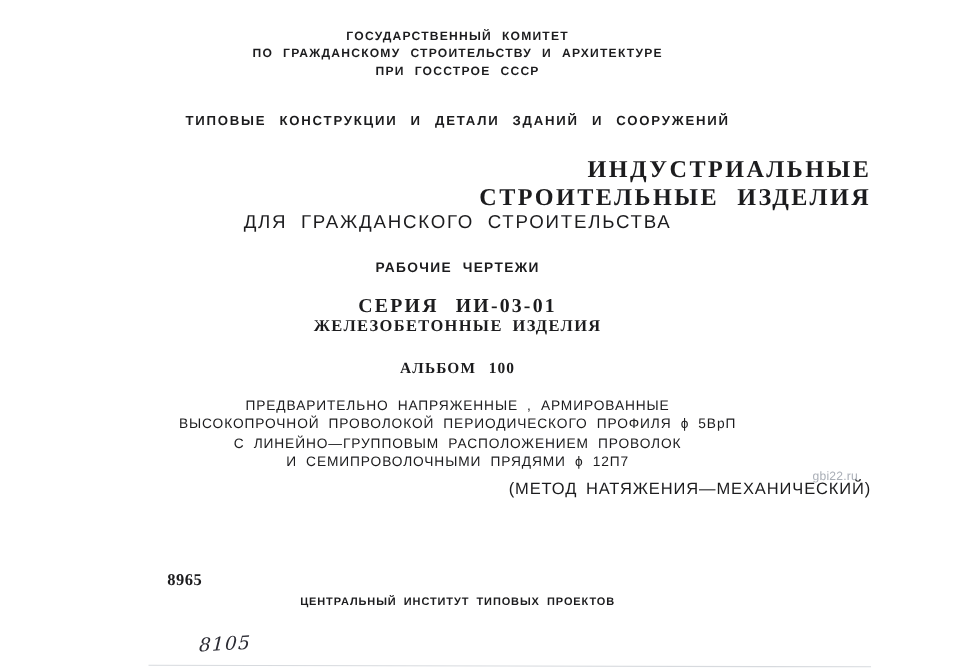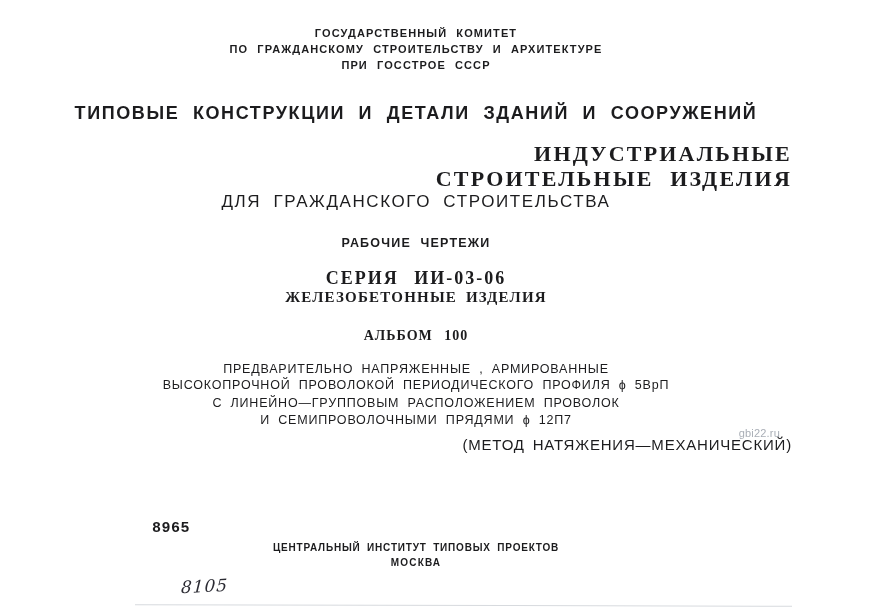--- a/index.html
+++ b/index.html
@@ -15,21 +15,21 @@
   .cline{
     position:absolute;left:40px;right:0;
     text-align:center;white-space:nowrap;
   }
   .org{
     font-size:11px;font-weight:bold;
     letter-spacing:1.1px;word-spacing:5px;
     line-height:16px;
   }
   .banner{
-    font-size:18px;font-weight:bold;
+    font-size:12px;font-weight:bold;
     letter-spacing:1.6px;word-spacing:7px;
   }
   .title-serif{
     font-family:"Liberation Serif", serif;
     font-size:22px;font-weight:bold;
     letter-spacing:2.2px;word-spacing:9px;text-align:right;
   }
   .title-sans{
     font-size:17px;font-weight:500;
     letter-spacing:1.6px;word-spacing:6px;
@@ -56,21 +56,21 @@
   .album-line{
     font-size:12.5px;font-weight:500;
     letter-spacing:.8px;word-spacing:4px;
   }
   .method{
     font-size:15px;font-weight:500;
     letter-spacing:.8px;word-spacing:3px;text-align:right;
   }
   .order-num{
     position:absolute;left:152px;top:520px;
-    font-family:Liberation Mono, monospace;
+    font-family:Liberation Serif, serif;
     font-size:15px;font-weight:bold;letter-spacing:.5px;
   }
   .publisher{
     font-size:10px;font-weight:bold;
     letter-spacing:.8px;word-spacing:3px;
   }
   .city{
     font-size:10px;font-weight:bold;letter-spacing:1.2px;
   }
   .handwritten{
@@ -102,32 +102,31 @@
   <div class="cline org" style="top:57px">ПРИ ГОССТРОЕ СССР</div>
 
   <div class="cline banner" style="top:103px">ТИПОВЫЕ КОНСТРУКЦИИ И ДЕТАЛИ ЗДАНИЙ И СООРУЖЕНИЙ</div>
 
   <div class="cline title-serif" style="top:141px">ИНДУСТРИАЛЬНЫЕ</div>
   <div class="cline title-serif" style="top:166px">СТРОИТЕЛЬНЫЕ ИЗДЕЛИЯ</div>
   <div class="cline title-sans" style="top:192px">ДЛЯ ГРАЖДАНСКОГО СТРОИТЕЛЬСТВА</div>
 
   <div class="cline subtitle" style="top:236px">РАБОЧИЕ ЧЕРТЕЖИ</div>
 
-  <div class="cline series1" style="top:268px">СЕРИЯ ИИ-03-06</div>
+  <div class="cline series1" style="top:268px">СЕРИЯ ИИ-03-01</div>
   <div class="cline series2" style="top:289px">ЖЕЛЕЗОБЕТОННЫЕ ИЗДЕЛИЯ</div>
 
   <div class="cline album-head" style="top:328px">АЛЬБОМ 100</div>
   <div class="cline album-line" style="top:362px">ПРЕДВАРИТЕЛЬНО НАПРЯЖЕННЫЕ , АРМИРОВАННЫЕ</div>
   <div class="cline album-line" style="top:378px">ВЫСОКОПРОЧНОЙ ПРОВОЛОКОЙ ПЕРИОДИЧЕСКОГО ПРОФИЛЯ ϕ 5ВрП</div>
   <div class="cline album-line" style="top:396px">С ЛИНЕЙНО—ГРУППОВЫМ РАСПОЛОЖЕНИЕМ ПРОВОЛОК</div>
   <div class="cline album-line" style="top:413px">И СЕМИПРОВОЛОЧНЫМИ ПРЯДЯМИ ϕ 12П7</div>
   <div class="cline method" style="top:436px">(МЕТОД НАТЯЖЕНИЯ—МЕХАНИЧЕСКИЙ)</div>
 
   <div class="order-num">8965</div>
   <div class="cline publisher" style="top:542px">ЦЕНТРАЛЬНЫЙ ИНСТИТУТ ТИПОВЫХ ПРОЕКТОВ</div>
-  <div class="cline city" style="top:557px">МОСКВА</div>
   <div class="handwritten">8105</div>
 
   <div class="watermark">gbi22.ru</div>
 
   <div class="page-edge"></div>
 
 </div>
 
 </body></html>

